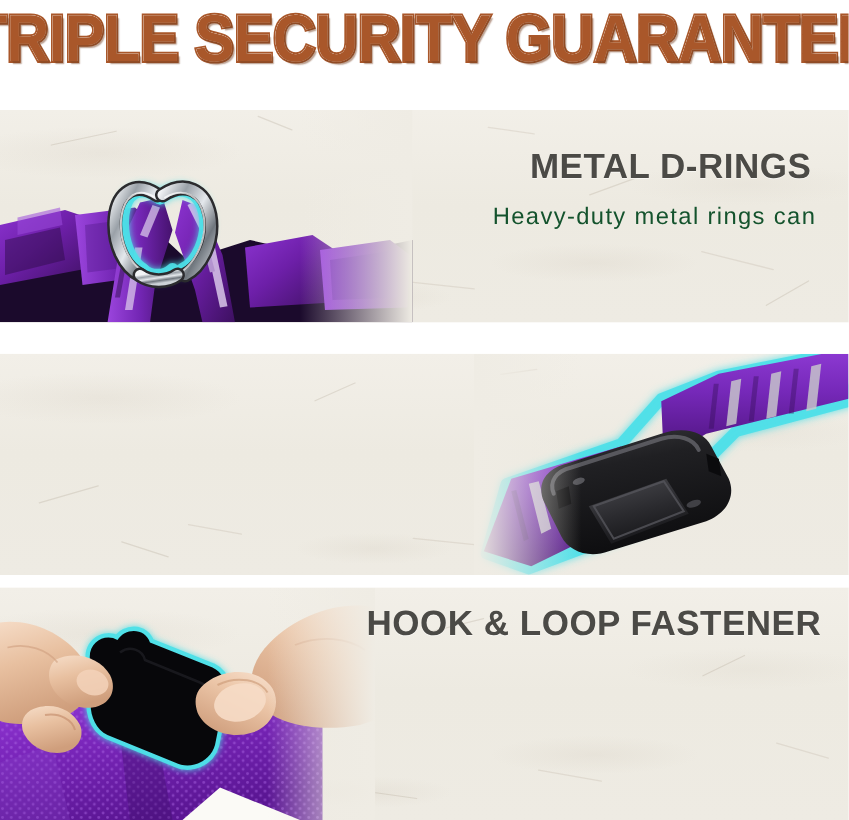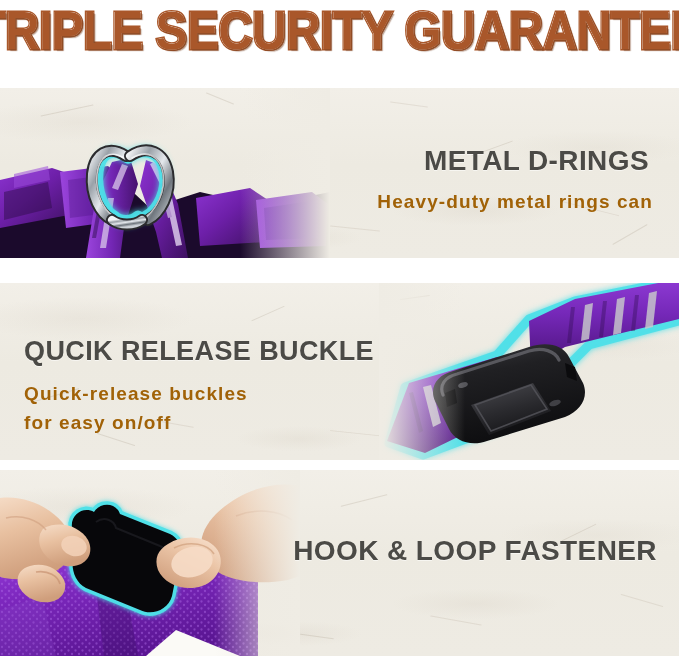--- a/index.html
+++ b/index.html
@@ -60,35 +60,35 @@
       radial-gradient(ellipse 160px 30px at 12% 20%, rgba(200,190,175,.16), transparent 70%),
       radial-gradient(ellipse 120px 22px at 70% 72%, rgba(195,183,167,.14), transparent 70%),
       radial-gradient(ellipse 90px 18px at 44% 88%, rgba(190,178,160,.13), transparent 70%),
       radial-gradient(ellipse 140px 24px at 88% 35%, rgba(198,188,172,.12), transparent 70%),
       linear-gradient(180deg,#f2efe8 0%,#edeae1 45%,#eeebe3 100%);
   }
   .fiber{position:absolute;background:rgba(150,135,115,.20);height:1px;border-radius:1px;}
   .fiber.d{background:rgba(140,120,100,.14);}
 
   
-  .txt{position:absolute;z-index:6;margin-top:28px;}
+  .txt{position:absolute;z-index:6;}
   .head{
     font-size:27px;font-weight:bold;color:#4b4a46;
     letter-spacing:.4px;white-space:nowrap;line-height:1.1;
     text-shadow:0 1px 0 rgba(255,255,255,.55);
   }
   .body-line{
-    font-size:19px;color:#a16207;letter-spacing:1.1px;
-    line-height:1.55;white-space:nowrap;font-weight:700;
+    font-size:19px;color:#14532d;letter-spacing:1.1px;
+    line-height:1.55;white-space:nowrap;font-weight:400;
   }
   #t1{right:26px;top:30px;text-align:right;}
   #t1 .head{font-size:28px;margin-bottom:10px;margin-right:4px;}
   #t2{left:24px;top:26px;text-align:left;}
   #t2 .head{font-size:27px;margin-bottom:12px;}
-  #t3{right:22px;top:38px;text-align:left;}
+  #t3{right:22px;top:14px;text-align:left;}
   #t3 .head{font-size:28px;margin-bottom:12px;}
 
   
   .art1{position:absolute;left:0;top:0;width:330px;height:170px;z-index:3;}
 
   
   .art2{position:absolute;right:0;top:0;width:300px;height:177px;z-index:3;}
 
   
   .art3{position:absolute;left:0;top:0;width:300px;height:186px;z-index:3;}
@@ -287,25 +287,20 @@
 
       <path d="M66 110 L76 106 L78 120 L68 124 Z" fill="#0b0b0d"></path>
       <path d="M186 80 L196 84 L198 98 L188 94 Z" fill="#0b0b0d"></path>
 
       <ellipse cx="84" cy="102" rx="5" ry="2.6" fill="#7b7b82" opacity=".6" transform="rotate(-18 84 102)"></ellipse>
       <ellipse cx="176" cy="120" rx="6" ry="2.8" fill="#6c6c73" opacity=".5" transform="rotate(-18 176 120)"></ellipse>
 
       <rect x="0" y="0" width="86" height="177" fill="url(#fadeL2)"></rect>
     </svg>
 
-    <div class="txt" id="t2">
-      <div class="head">QUCIK RELEASE BUCKLE</div>
-      <div class="body-line">Quick-release buckles</div>
-      <div class="body-line">for easy on/off</div>
-    </div>
   </div>
 
   <div class="panel" id="panel3">
     <div class="paper"></div>
     <div>
       <div class="fiber" style="left:340px;top:30px;width:48px;transform:rotate(-14deg);"></div>
       <div class="fiber d" style="left:430px;top:150px;width:52px;transform:rotate(10deg);"></div>
       <div class="fiber" style="left:560px;top:62px;width:38px;transform:rotate(-26deg);"></div>
       <div class="fiber d" style="left:620px;top:130px;width:44px;transform:rotate(16deg);"></div>
       <div class="fiber" style="left:300px;top:166px;width:34px;transform:rotate(8deg);"></div>

